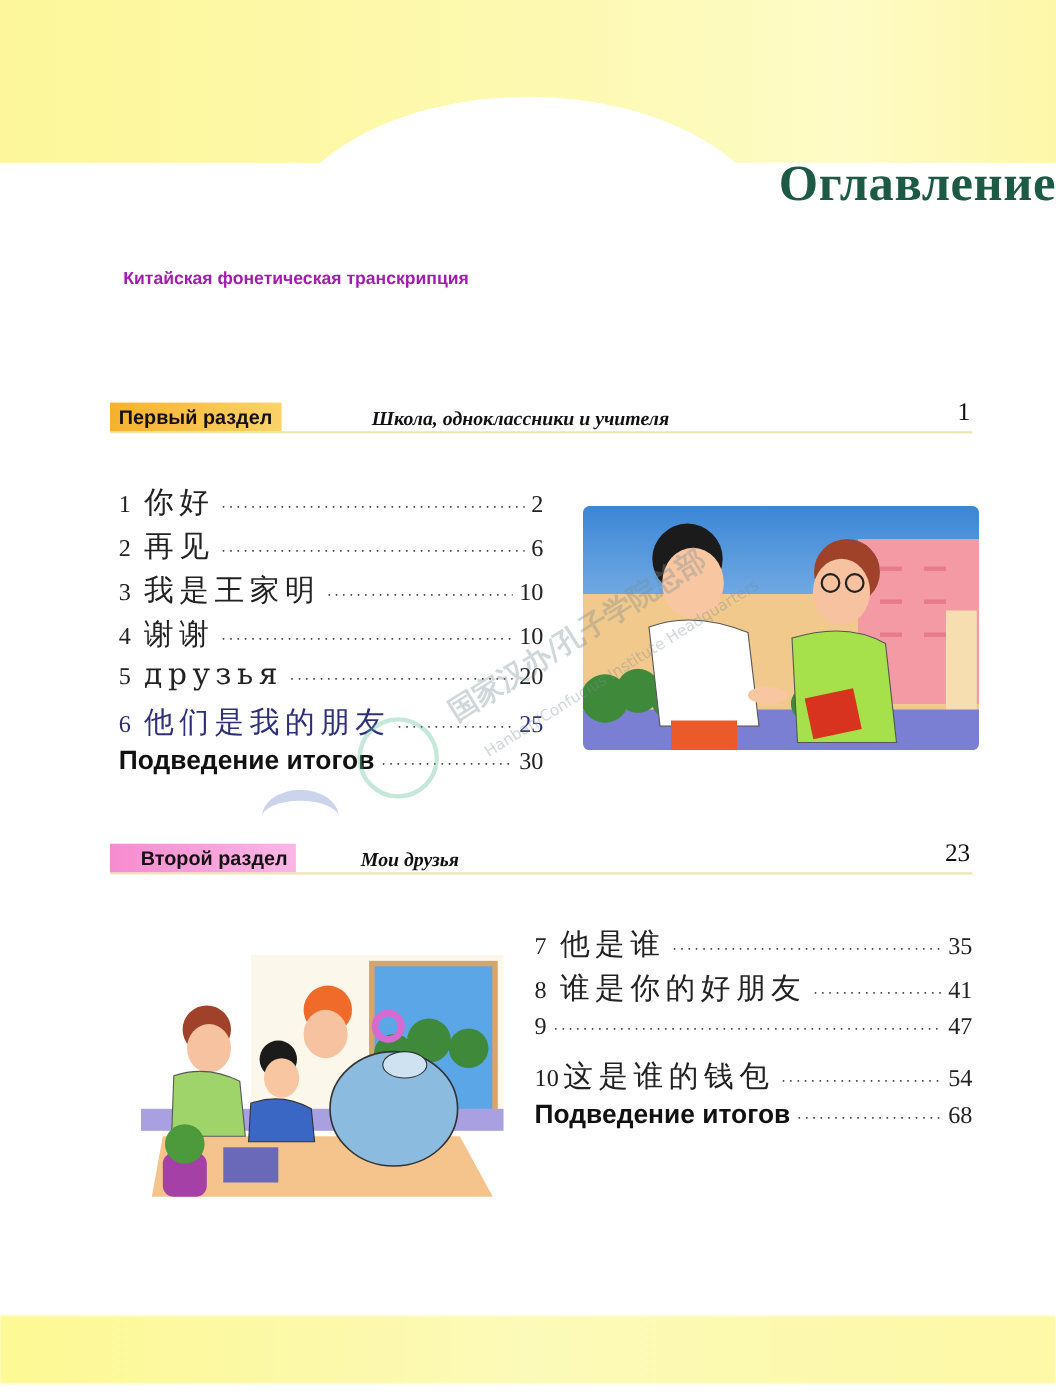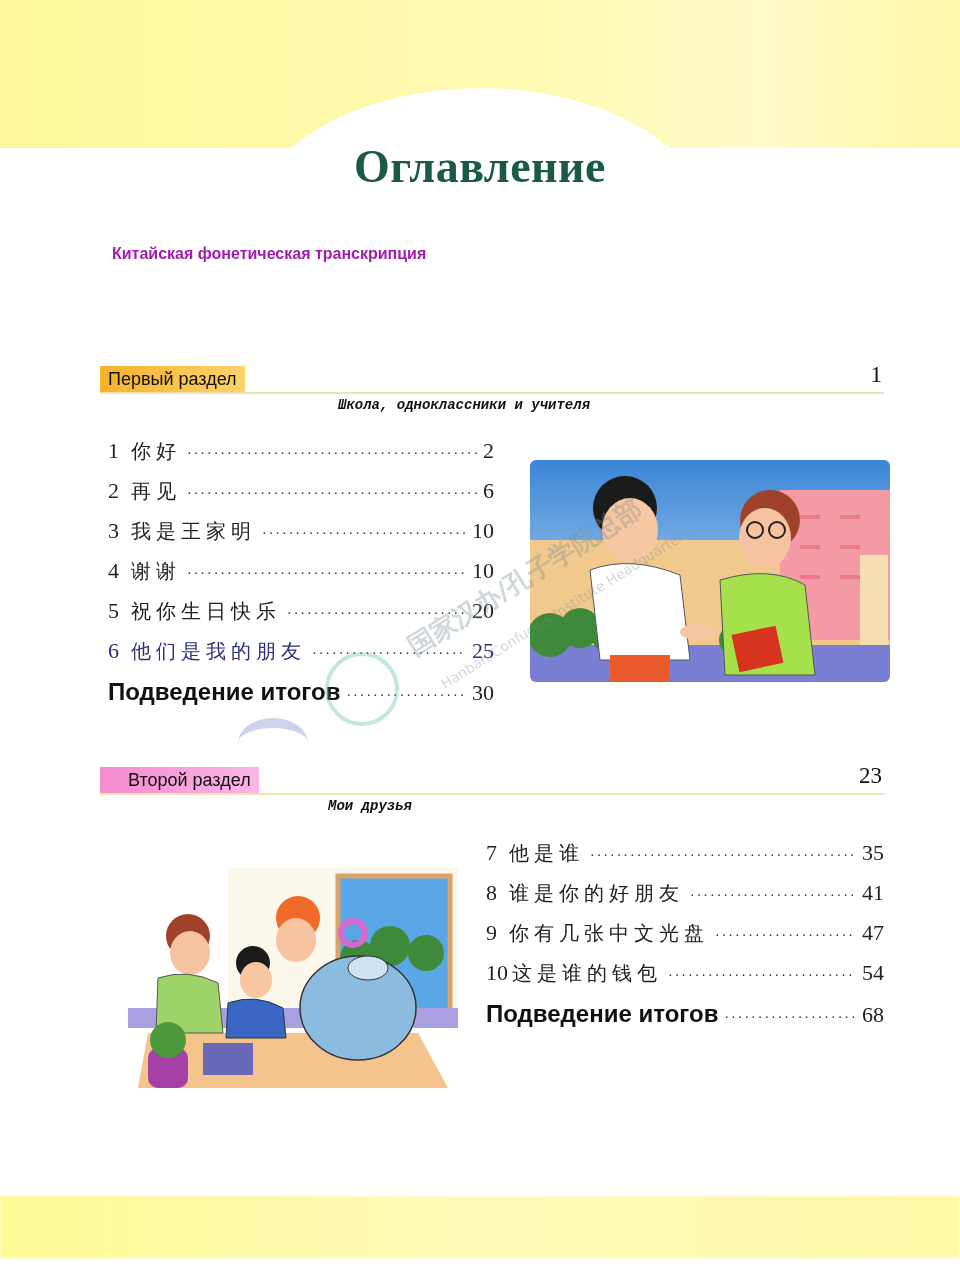--- a/index.html
+++ b/index.html
@@ -3,43 +3,43 @@
 <meta charset="utf-8">
 <style>
   html,body{margin:0;padding:0;}
   body{width:960px;height:1272px;position:relative;background:#fff;overflow:hidden;font-family:"Liberation Serif",serif;}
   .top-band{position:absolute;left:0;top:0;width:960px;height:148px;background:linear-gradient(90deg,#fdf79a,#fdf9b0 50%,#fefbc6 80%,#fdf7a8);}
   .top-arc{position:absolute;left:250px;top:88px;width:460px;height:140px;background:#fff;border-radius:50% 50% 0 0/100% 100% 0 0;}
   .bottom-band{position:absolute;left:0;top:1196px;width:960px;height:62px;background:linear-gradient(90deg,#fdf994,#fcfab8 50%,#fdf9a6);filter:blur(1px);}
   .title{position:absolute;left:0;width:960px;top:140px;text-align:center;font-family:"Liberation Serif",serif;font-weight:bold;font-size:46px;color:#1d5a45;letter-spacing:0.5px;}
   .subtitle{position:absolute;left:112px;top:245px;font-family:"Liberation Sans",sans-serif;font-weight:bold;font-size:16px;color:#a21caf;}
   .section-bar{position:absolute;left:100px;width:784px;height:26px;border-bottom:2px solid #ece7b0;}
-  .section-tag{position:absolute;left:0;top:0;height:26px;padding:0 8px;font-family:"Liberation Sans",sans-serif;font-weight:normal;font-size:18px;line-height:26px;color:#111;}
-  .section-name{position:absolute;top:0;line-height:28px;font-family:Liberation Mono, monospace;font-style:italic;font-weight:bold;font-size:14px;color:#111;margin-top:25px;}
+  .section-tag{position:absolute;left:0;top:0;height:26px;padding:0 8px;font-family:"Liberation Sans",sans-serif;font-weight:bold;font-size:18px;line-height:26px;color:#111;}
+  .section-name{position:absolute;top:0;line-height:28px;font-family:Liberation Serif, serif;font-style:italic;font-weight:bold;font-size:18px;color:#111;}
   .section-page{position:absolute;right:2px;top:-4px;font-size:23px;color:#111;}
   .toc{position:absolute;}
   .toc-row{display:flex;align-items:baseline;height:40px;font-size:22px;color:#222;}
   .toc-row.accent{color:#2d2f7a;}
   .num{display:inline-block;}
-  .zh{font-family:"DejaVu Serif",serif;font-size:20px;letter-spacing:5px;margin-left:12px;}
+  .zh{font-family:"DejaVu Serif",serif;font-size:27px;letter-spacing:5px;margin-left:12px;}
   .dots{flex:1;overflow:hidden;white-space:nowrap;margin:0 6px;letter-spacing:2px;font-size:14px;color:#333;}
   .dots::before{content:"··········································································································";}
   .pg{font-size:22px;}
   .summary{font-family:"Liberation Sans",sans-serif;font-weight:bold;font-size:24px;color:#111;}
   .illus{position:absolute;border-radius:6px;overflow:hidden;}
   .watermark{position:absolute;font-family:"DejaVu Sans",sans-serif;color:rgba(120,140,150,0.35);transform:rotate(-32deg);font-size:26px;font-weight:bold;}
 </style>
 </head>
 <body>
 
 <div class="top-band"></div>
 <div class="top-arc"></div>
 <div class="bottom-band"></div>
 
-<h1 class="title" style="margin:0;">Оглавление</h1>
+<h1 class="title" style="margin:0;text-align:right;">Оглавление</h1>
 <div class="subtitle">Китайская фонетическая транскрипция</div>
 
 <div class="section-bar" style="top:366px;">
   <span class="section-tag" style="background:linear-gradient(90deg,#f7b12c,#fcd36a);">Первый раздел</span>
   <span class="section-name" style="left:238px;">Школа, одноклассники и учителя</span>
   <span class="section-page">1</span>
 </div>
 
 <div class="toc" style="left:108px;top:438px;width:386px;">
   <div class="toc-row">
@@ -61,21 +61,21 @@
       <span class="pg">10</span>
     </div>
   <div class="toc-row">
       <span class="num">4</span>
       <span class="zh">谢谢</span>
       <span class="dots"></span>
       <span class="pg">10</span>
     </div>
   <div class="toc-row">
       <span class="num">5</span>
-      <span class="zh">祝你生日快乐</span>
+      <span class="zh">друзья</span>
       <span class="dots"></span>
       <span class="pg">20</span>
     </div>
   <div class="toc-row accent">
       <span class="num">6</span>
       <span class="zh">他们是我的朋友</span>
       <span class="dots"></span>
       <span class="pg">25</span>
     </div>
   <div class="toc-row">
@@ -174,21 +174,20 @@
       <span class="pg">35</span>
     </div>
   <div class="toc-row">
       <span class="num">8</span>
       <span class="zh">谁是你的好朋友</span>
       <span class="dots"></span>
       <span class="pg">41</span>
     </div>
   <div class="toc-row">
       <span class="num">9</span>
-      <span class="zh">你有几张中文光盘</span>
       <span class="dots"></span>
       <span class="pg">47</span>
     </div>
   <div class="toc-row">
       <span class="num">10</span>
       <span class="zh" style="margin-left:4px;">这是谁的钱包</span>
       <span class="dots"></span>
       <span class="pg">54</span>
     </div>
   <div class="toc-row">

